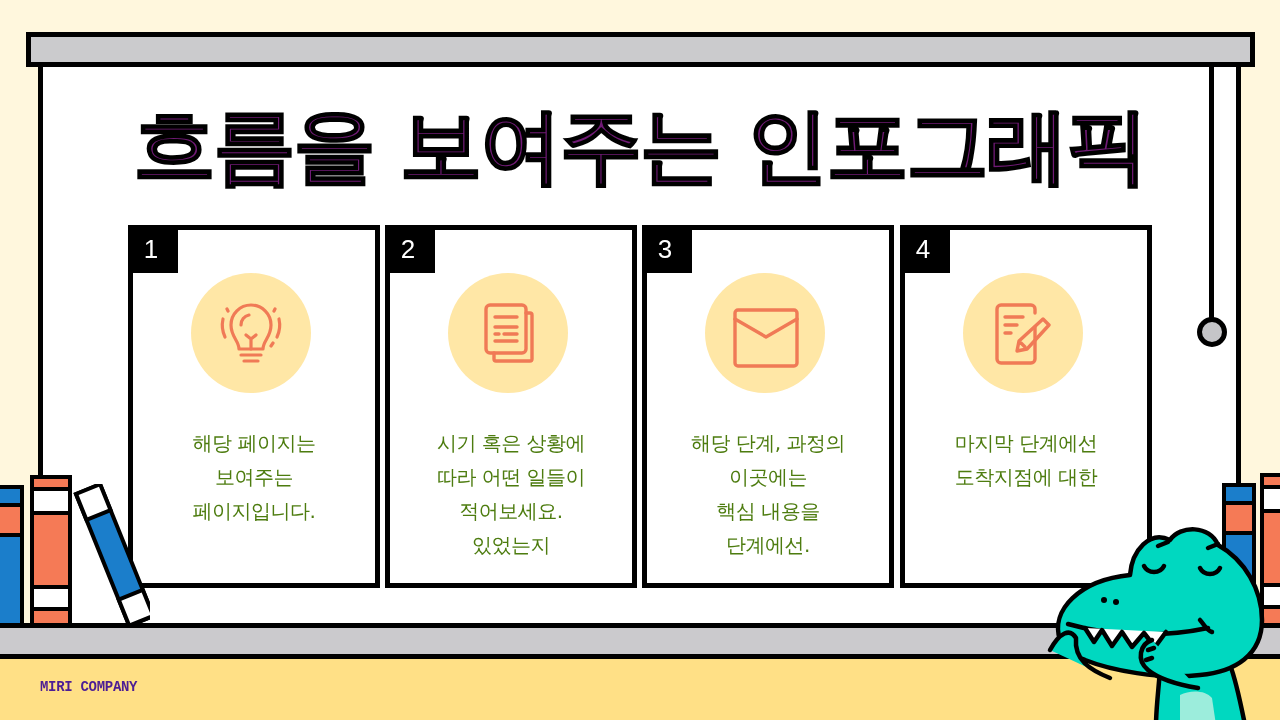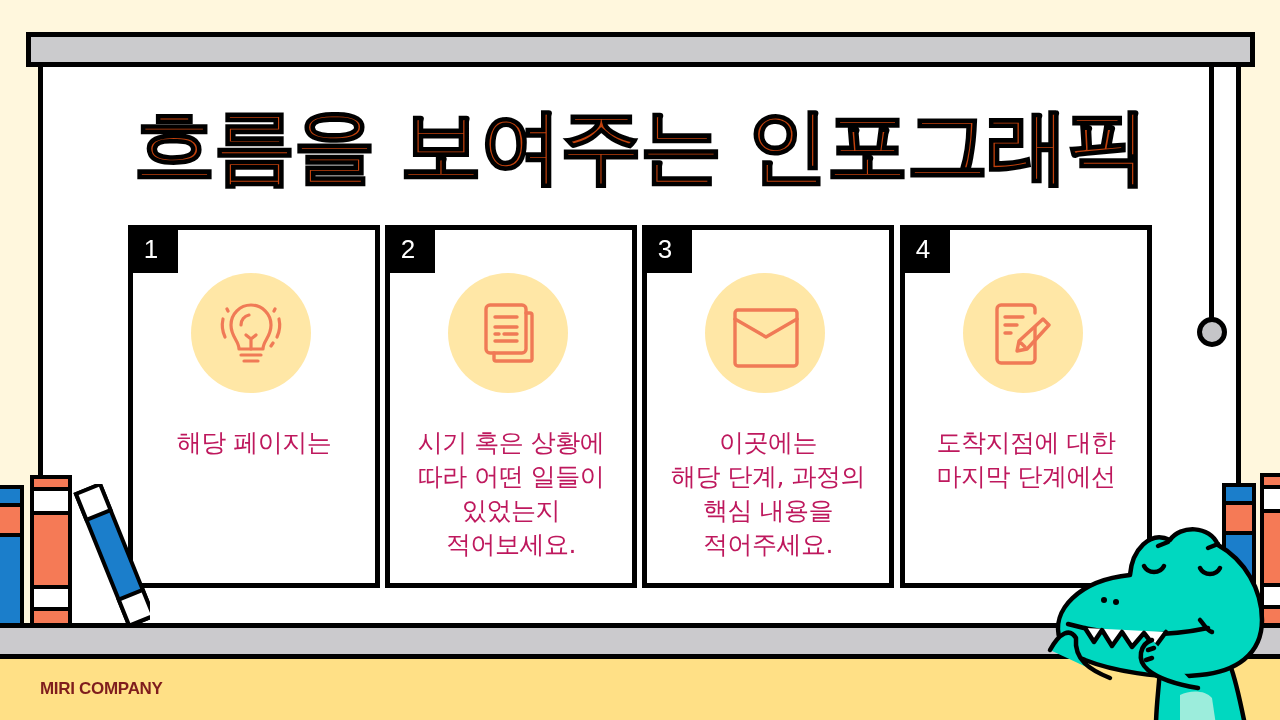--- a/index.html
+++ b/index.html
@@ -26,21 +26,21 @@
       left: 1209px; top: 66px; width: 5px; height: 252px; background: #000;
     }
     .pull-knob {
       left: 1197px; top: 317px; width: 30px; height: 30px;
       border-radius: 50%; background: #C5C5C8; border: 5px solid #000;
     }
 
     .title {
       left: 0; top: 96px; width: 1280px; text-align: center;
       font-family: "DejaVu Sans", sans-serif; font-weight: 900;
-      font-size: 82px; letter-spacing: -2px; color: #c2410c;
+      font-size: 82px; letter-spacing: -2px; color: #701a75;
       line-height: 100px;
       -webkit-text-stroke: 2px #000;
     }
 
     
     .card {
       top: 225px; width: 252px; height: 363px;
       background: #fff; border: 5px solid #000;
     }
     .card-num {
@@ -50,34 +50,34 @@
       display: flex; align-items: center; justify-content: center;
       padding-right: 4px;
     }
     .icon-circle {
       left: 58px; top: 43px; width: 120px; height: 120px;
       border-radius: 50%; background: #FFE7A6;
       display: flex; align-items: center; justify-content: center;
     }
     .card-text {
       left: 0; top: 196px; width: 100%;
-      text-align: center; font-size: 25px; line-height: 34px; color: #be185d;
+      text-align: center; font-size: 20px; line-height: 34px; color: #4d7c0f;
       letter-spacing: -0.5px;
     }
     .card-text span { display: block; }
 
     
     .shelf-top-line { left: 0; top: 623px; width: 1280px; height: 5px; background: #000; }
     .shelf { left: 0; top: 628px; width: 1280px; height: 26px; background: #CBCACD; }
     .shelf-bottom-line { left: 0; top: 654px; width: 1280px; height: 5px; background: #000; }
     .footer { left: 0; top: 659px; width: 1280px; height: 61px; background: #FFE086; }
     .company {
       left: 40px; top: 679px;
-      font-family: Liberation Sans, sans-serif; font-weight: bold;
-      font-size: 17px; letter-spacing: -0.3px; color: #7f1d1d;
+      font-family: Liberation Mono, monospace; font-weight: bold;
+      font-size: 14px; letter-spacing: -0.3px; color: #4c1d95;
     }
   </style>
 </head>
 <body>
 
 <div class="abs screen"></div>
 <div class="abs roll-bar"></div>
 <div class="abs pull-cord"></div>
 <div class="abs pull-knob"></div>
 
@@ -91,69 +91,71 @@
       <path d="M30 32 A10 10 0 0 1 38 22"></path>
       <path d="M35 42 L40 46 L45 42 M40 46 V56"></path>
       <path d="M30 62 H50 M33 68 H47"></path>
       <path d="M12 26 A28 28 0 0 0 14 44"></path>
       <path d="M68 26 A28 28 0 0 1 66 44"></path>
       <path d="M16 16 L17 18 M64 16 L63 18 M62 50 L60 53"></path>
     </svg>
   </div>
   <div class="abs card-text">
     <span>해당 페이지는</span>
+    <span>보여주는</span>
+    <span>페이지입니다.</span>
   </div>
 </div>
 
 <div class="abs card" style="left:385px;">
   <div class="abs card-num">2</div>
   <div class="abs icon-circle">
     <svg width="80" height="80" viewBox="0 0 80 80" fill="none" stroke="#F07A56" stroke-width="3.4" stroke-linecap="round" stroke-linejoin="round">
       <rect x="18" y="12" width="40" height="48" rx="4"></rect>
       <path d="M58 20 H62 A2 2 0 0 1 64 22 V66 A2 2 0 0 1 62 68 H28 A2 2 0 0 1 26 66 V60"></path>
       <path d="M27 24 H49 M27 34 H49 M27 41 H31 M36 41 H49 M27 48 H49"></path>
     </svg>
   </div>
   <div class="abs card-text">
     <span>시기 혹은 상황에</span>
     <span>따라 어떤 일들이</span>
+    <span>적어보세요.</span>
     <span>있었는지</span>
-    <span>적어보세요.</span>
   </div>
 </div>
 
 <div class="abs card" style="left:642px;">
   <div class="abs card-num">3</div>
   <div class="abs icon-circle">
     <svg width="80" height="80" viewBox="0 0 80 80" fill="none" stroke="#F07A56" stroke-width="3.4" stroke-linecap="round" stroke-linejoin="round">
       <rect x="10" y="17" width="62" height="56" rx="3"></rect>
       <path d="M10 26 L41 44 L72 26"></path>
     </svg>
   </div>
   <div class="abs card-text">
+    <span>해당 단계, 과정의</span>
     <span>이곳에는</span>
-    <span>해당 단계, 과정의</span>
     <span>핵심 내용을</span>
-    <span>적어주세요.</span>
+    <span>단계에선.</span>
   </div>
 </div>
 
 <div class="abs card" style="left:900px;">
   <div class="abs card-num">4</div>
   <div class="abs icon-circle">
     <svg width="80" height="80" viewBox="0 0 80 80" fill="none" stroke="#F07A56" stroke-width="3.4" stroke-linecap="round" stroke-linejoin="round">
       <path d="M52 34 V66 A4 4 0 0 1 48 70 H18 A4 4 0 0 1 14 66 V16 A4 4 0 0 1 18 12 H48 A4 4 0 0 1 52 16 V20"></path>
       <path d="M22 24 H40 M22 32 H34 M22 40 H28"></path>
       <path d="M60 26 L66 32 L44 56 L34 58 L36 48 Z"></path>
       <path d="M38 50 L42 54"></path>
     </svg>
   </div>
   <div class="abs card-text">
+    <span>마지막 단계에선</span>
     <span>도착지점에 대한</span>
-    <span>마지막 단계에선</span>
   </div>
 </div>
 
 <div class="abs" style="left:-6px; top:485px; width:30px; height:142px;">
   <svg width="30" height="142" viewBox="0 0 30 142">
     <rect x="2" y="2" width="26" height="138" fill="#1B7ECB" stroke="#000" stroke-width="4"></rect>
     <rect x="2" y="20" width="26" height="30" fill="#F57A56" stroke="#000" stroke-width="4"></rect>
   </svg>
 </div>
 <div class="abs" style="left:30px; top:475px; width:42px; height:152px;">

